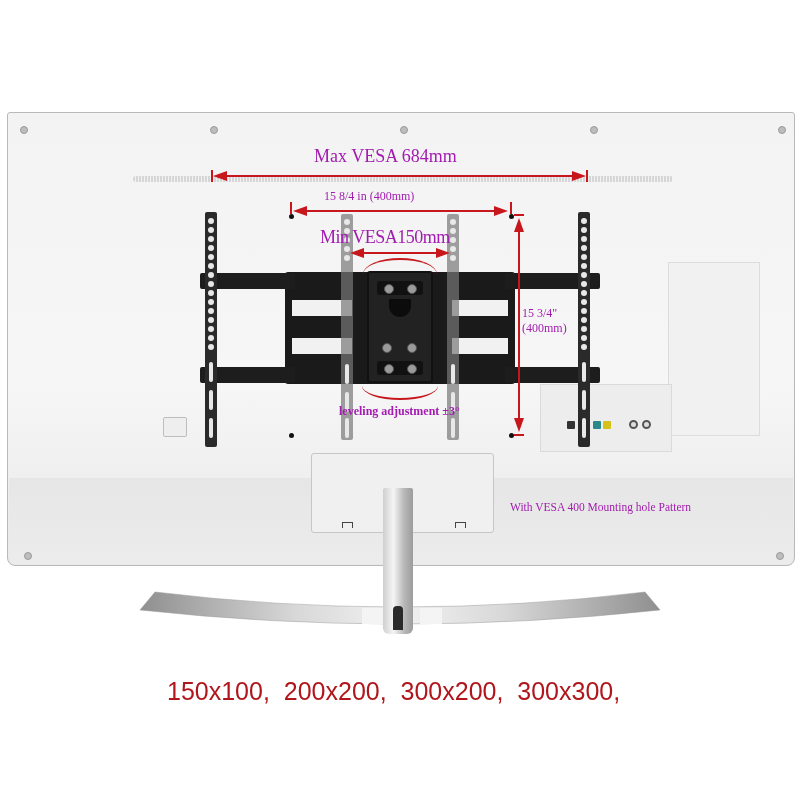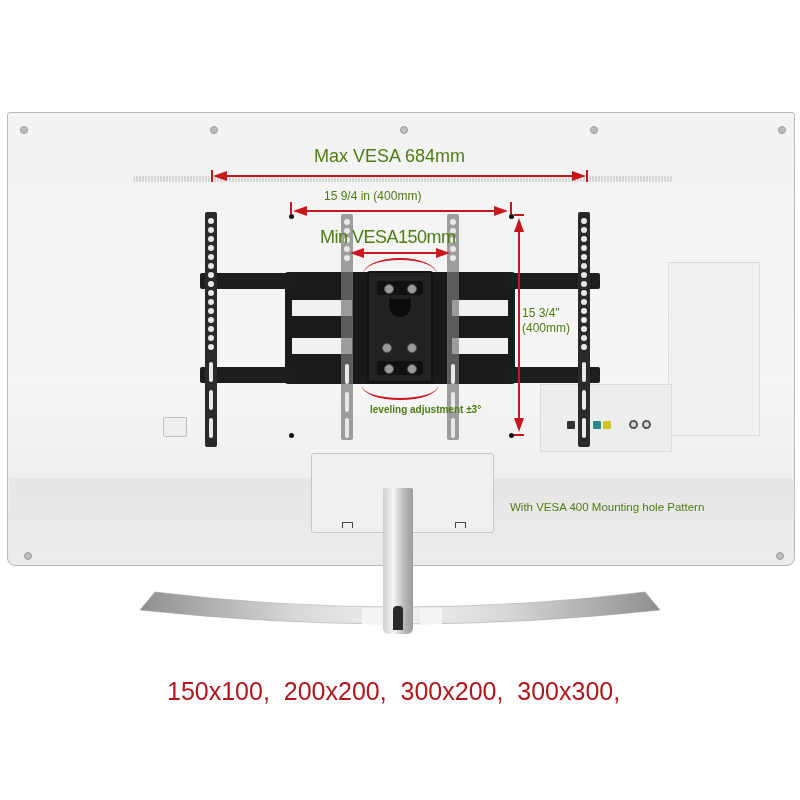--- a/index.html
+++ b/index.html
@@ -28,35 +28,35 @@
   .rail { width: 12px; background: #2a2a2a; border-radius: 2px; }
   .rail .hole { position: absolute; left: 3px; width: 6px; height: 6px; border-radius: 50%; background: #e8e8e8; }
   .rail .slot { position: absolute; left: 4px; width: 4px; height: 20px; border-radius: 2px; background: #e8e8e8; }
   .rail.ghost { background: rgba(120,120,120,0.7); }
   .arm { background: #1d1d1d; height: 16px; border-radius: 2px; }
   .arm-box { background: #1a1a1a; }
   .plate { background: #222; border: 2px solid #111; border-radius: 3px; box-sizing: border-box; }
   .bolt { width: 8px; height: 8px; border-radius: 50%; background: #9a9a9a; border: 1px solid #555; }
 
   
-  .red { color: #4d7c0f; }
+  .red { color: #a21caf; font-family: Liberation Serif, serif; }
   .line-h { height: 2px; background: #c7161c; }
   .line-v { width: 2px; background: #c7161c; }
   .arrow-l { width: 0; height: 0; border-top: 5px solid transparent; border-bottom: 5px solid transparent; border-right: 14px solid #c7161c; }
   .arrow-r { width: 0; height: 0; border-top: 5px solid transparent; border-bottom: 5px solid transparent; border-left: 14px solid #c7161c; }
   .arrow-u { width: 0; height: 0; border-left: 5px solid transparent; border-right: 5px solid transparent; border-bottom: 14px solid #c7161c; }
   .arrow-d { width: 0; height: 0; border-left: 5px solid transparent; border-right: 5px solid transparent; border-top: 14px solid #c7161c; }
   .tick { width: 2px; height: 12px; background: #c7161c; }
   .dot { width: 5px; height: 5px; border-radius: 50%; background: #111; }
 
   .lbl-max { left: 314px; top: 146px; font-size: 18px; }
   .lbl-400 { left: 324px; top: 189px; font-size: 12px; }
   .lbl-min { left: 320px; top: 227px; font-size: 18px; letter-spacing: -0.5px; }
   .lbl-vert { left: 522px; top: 306px; font-size: 12px; line-height: 15px; }
-  .lbl-level { left: 370px; top: 404px; font-size: 10px; font-weight: bold; }
+  .lbl-level { left: 339px; top: 404px; font-size: 12px; font-weight: bold; }
   .lbl-bg { left: 510px; top: 500px; font-size: 11.5px; line-height: 15px; }
 
   
   .neck { left: 383px; top: 488px; width: 30px; height: 146px;
     background: linear-gradient(90deg, #cfcfcf 0%, #f5f5f5 35%, #b8b8b8 70%, #9c9c9c 100%);
     border-radius: 2px 2px 6px 6px; }
   .stand-box { left: 311px; top: 453px; width: 183px; height: 80px; border: 1px solid #c6c6c6; background: #f0f0f0; border-radius: 3px; box-sizing: border-box; }
 
   
   .caption { left: 167px; top: 676px; font-size: 25px; line-height: 30px; color: #b0161b; }
@@ -188,21 +188,21 @@
   <div class="abs bolt" style="left:38px;top:91px"></div>
 </div>
 
 <div class="abs red lbl-max">Max VESA 684mm</div>
 <div class="abs tick" style="left:211px;top:170px"></div>
 <div class="abs tick" style="left:586px;top:170px"></div>
 <div class="abs line-h" style="left:220px;top:175px;width:360px"></div>
 <div class="abs arrow-l" style="left:213px;top:171px"></div>
 <div class="abs arrow-r" style="left:572px;top:171px"></div>
 
-<div class="abs red lbl-400">15 9/4 in (400mm)</div>
+<div class="abs red lbl-400">15 8/4 in (400mm)</div>
 <div class="abs tick" style="left:290px;top:202px"></div>
 <div class="abs tick" style="left:510px;top:202px"></div>
 <div class="abs line-h" style="left:300px;top:210px;width:202px"></div>
 <div class="abs arrow-l" style="left:293px;top:206px"></div>
 <div class="abs arrow-r" style="left:494px;top:206px"></div>
 
 <div class="abs red lbl-min">Min VESA150mm</div>
 <div class="abs line-h" style="left:360px;top:252px;width:80px"></div>
 <div class="abs arrow-l" style="left:350px;top:248px"></div>
 <div class="abs arrow-r" style="left:436px;top:248px"></div>

